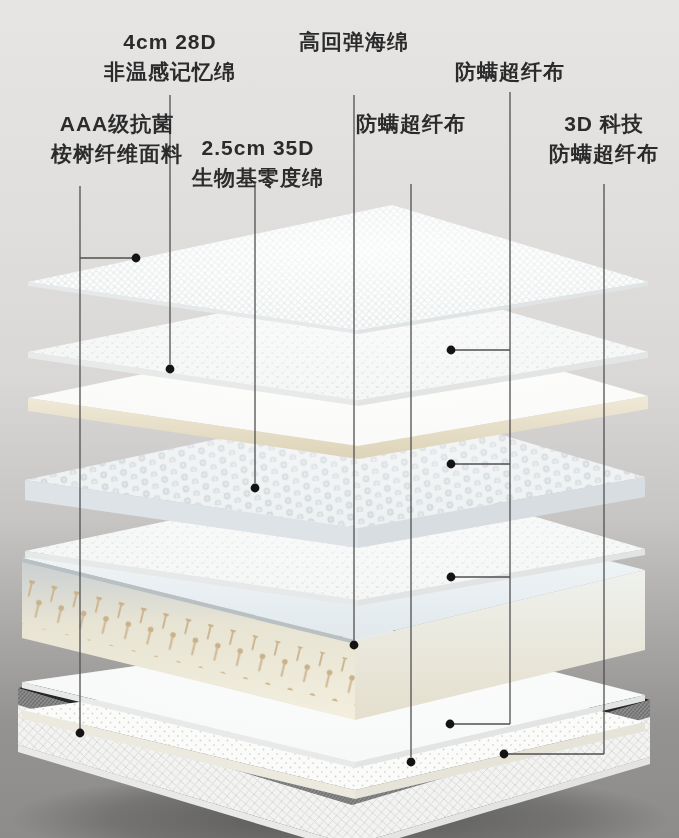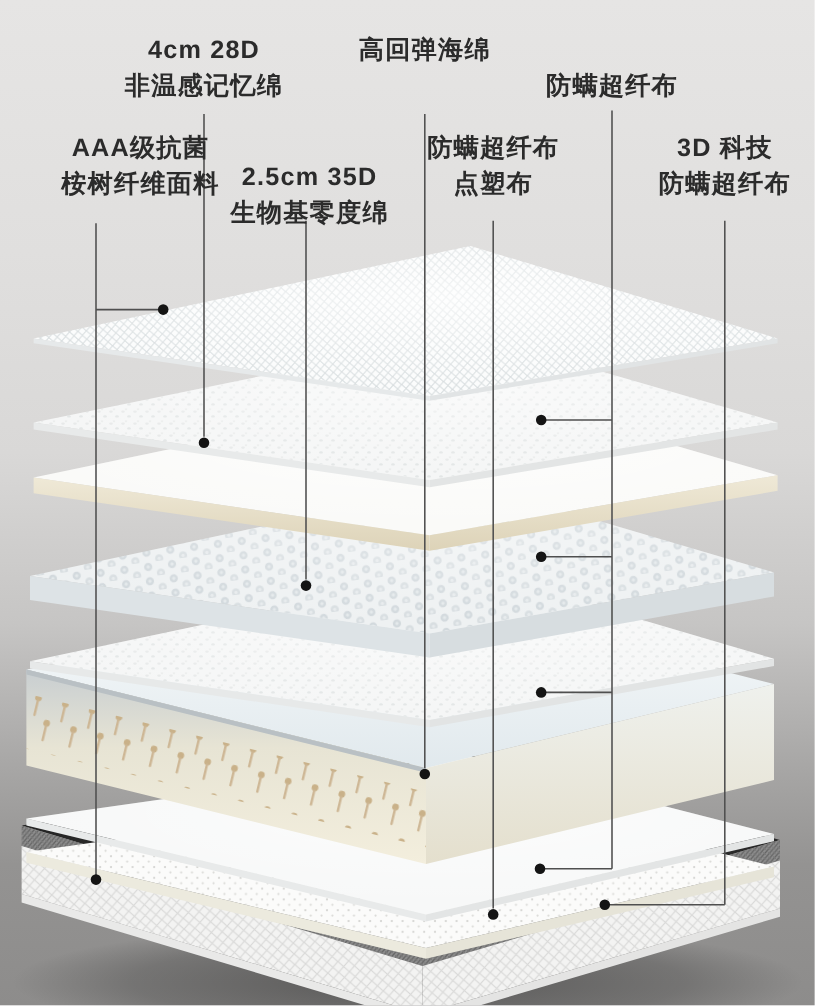--- a/index.html
+++ b/index.html
@@ -232,21 +232,20 @@
     <span class="l2">桉树纤维面料</span>
   </div>
 
   <div class="label" style="left:258px;top:109px;margin-top:24px;">
     <span class="l1">2.5cm 35D</span>
     <span class="l2">生物基零度绵</span>
   </div>
 
   <div class="label" style="left:411px;top:109px;">
     <span class="l1">防螨超纤布</span>
-    <span class="l2">点塑布</span>
   </div>
 
   <div class="label" style="left:604px;top:109px;">
     <span class="l1">3D 科技</span>
     <span class="l2">防螨超纤布</span>
   </div>
 
 </div>
 
 </body></html>

